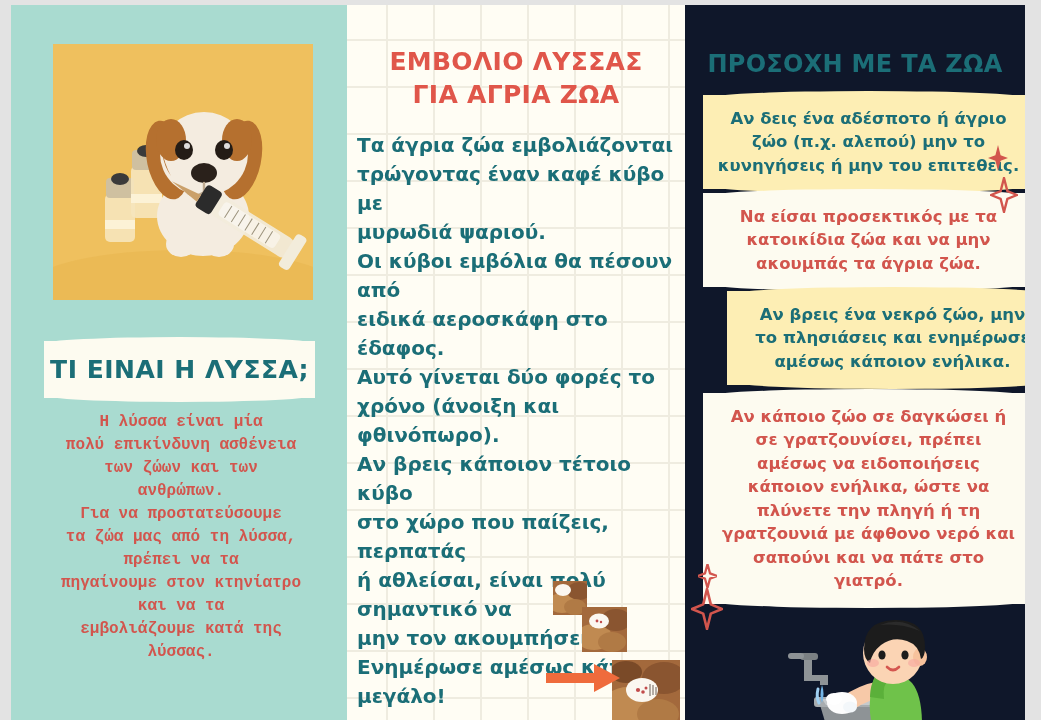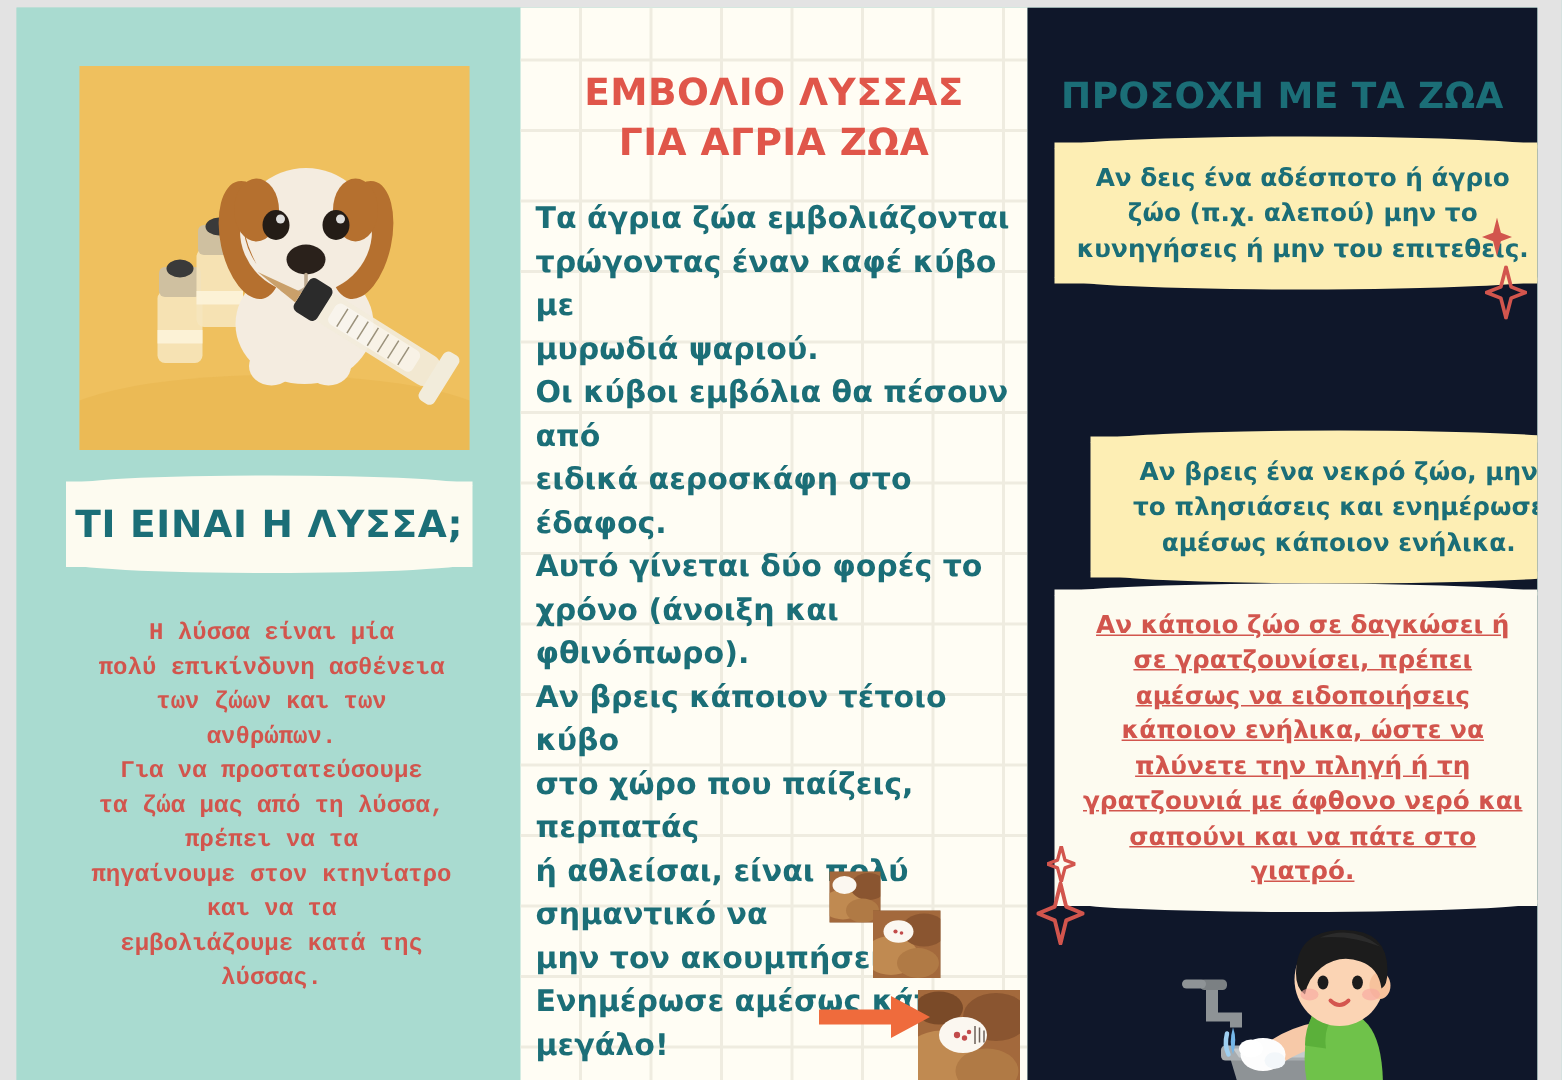--- a/index.html
+++ b/index.html
@@ -76,21 +76,21 @@
   .title-card.wavy::before {
     top: -4px;
     border-radius: 50% 50% 0 0 / 100% 100% 0 0;
   }
   .title-card.wavy::after {
     bottom: -4px;
     border-radius: 0 0 50% 50% / 0 0 100% 100%;
   }
 
   #title-what-is {
-    left: 33px; top: 316px;
+    left: 33px; top: 336px;
     width: 271px; height: 57px;
   }
   #title-what-is .t {
     font-size: 25px;
     font-weight: bold;
     color: #1b6e77;
     letter-spacing: 0.5px;
   }
 
   .left-body {
@@ -198,21 +198,21 @@
   .callout::after {
     bottom: -4px;
     border-radius: 0 0 50% 50% / 0 0 100% 100%;
   }
   .callout.yellow { background: #fdeeb4; color: #1b6e77; }
   .callout.white  { background: #fdfbf0; color: #d2554d; }
 
   #callout-1 { top: 90px; }
   #callout-2 { top: 188px; }
   #callout-3 { top: 286px; margin-left: 24px; }
-  #callout-4 { top: 388px; text-decoration: underline; }
+  #callout-4 { top: 388px; }
 
   
   .sparkle { position: absolute; }
   .sparkle svg { display: block; width: 100%; height: 100%; }
   #sparkle-1 { left: 303px; top: 140px; width: 20px; height: 26px; }
   #sparkle-2 { left: 305px; top: 172px; width: 28px; height: 36px; }
   #sparkle-3 { left: 13px; top: 559px; width: 19px; height: 24px; }
   #sparkle-4 { left: 6px; top: 583px; width: 32px; height: 42px; }
 
   .handwash {
@@ -365,20 +365,23 @@
     </div>
   </div>
 
   <div class="col col-right">
 
     <div class="right-title">ΠΡΟΣΟΧΗ ΜΕ ΤΑ ΖΩΑ</div>
 
     <div class="callout yellow" id="callout-1">Αν δεις ένα αδέσποτο ή άγριο
 ζώο (π.χ. αλεπού) μην το
 κυνηγήσεις ή μην του επιτεθείς.</div>
+    <div class="callout white" id="callout-2">Να είσαι προσεκτικός με τα
+κατοικίδια ζώα και να μην
+ακουμπάς τα άγρια ζώα.</div>
     <div class="callout yellow" id="callout-3">Αν βρεις ένα νεκρό ζώο, μην
 το πλησιάσεις και ενημέρωσε
 αμέσως κάποιον ενήλικα.</div>
     <div class="callout white" id="callout-4">Αν κάποιο ζώο σε δαγκώσει ή
 σε γρατζουνίσει, πρέπει
 αμέσως να ειδοποιήσεις
 κάποιον ενήλικα, ώστε να
 πλύνετε την πληγή ή τη
 γρατζουνιά με άφθονο νερό και
 σαπούνι και να πάτε στο

